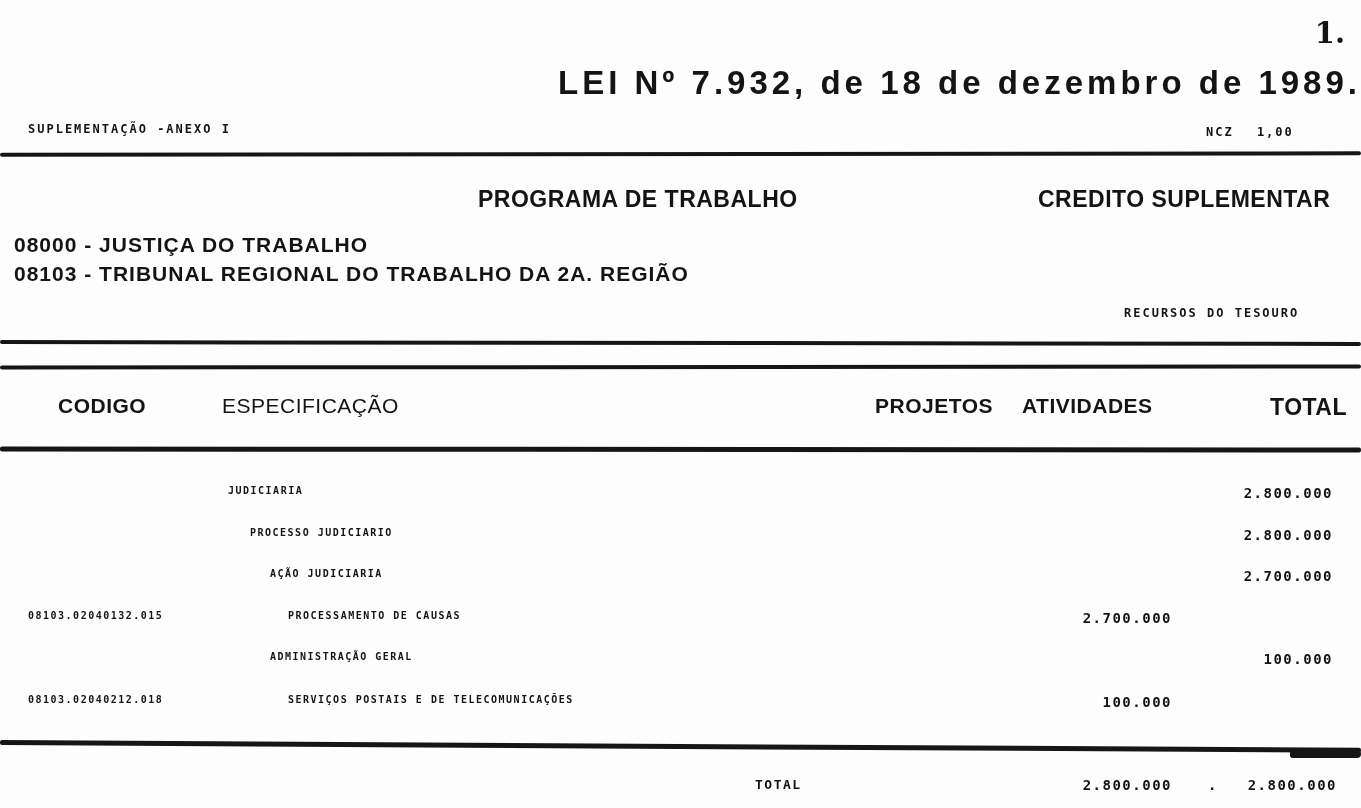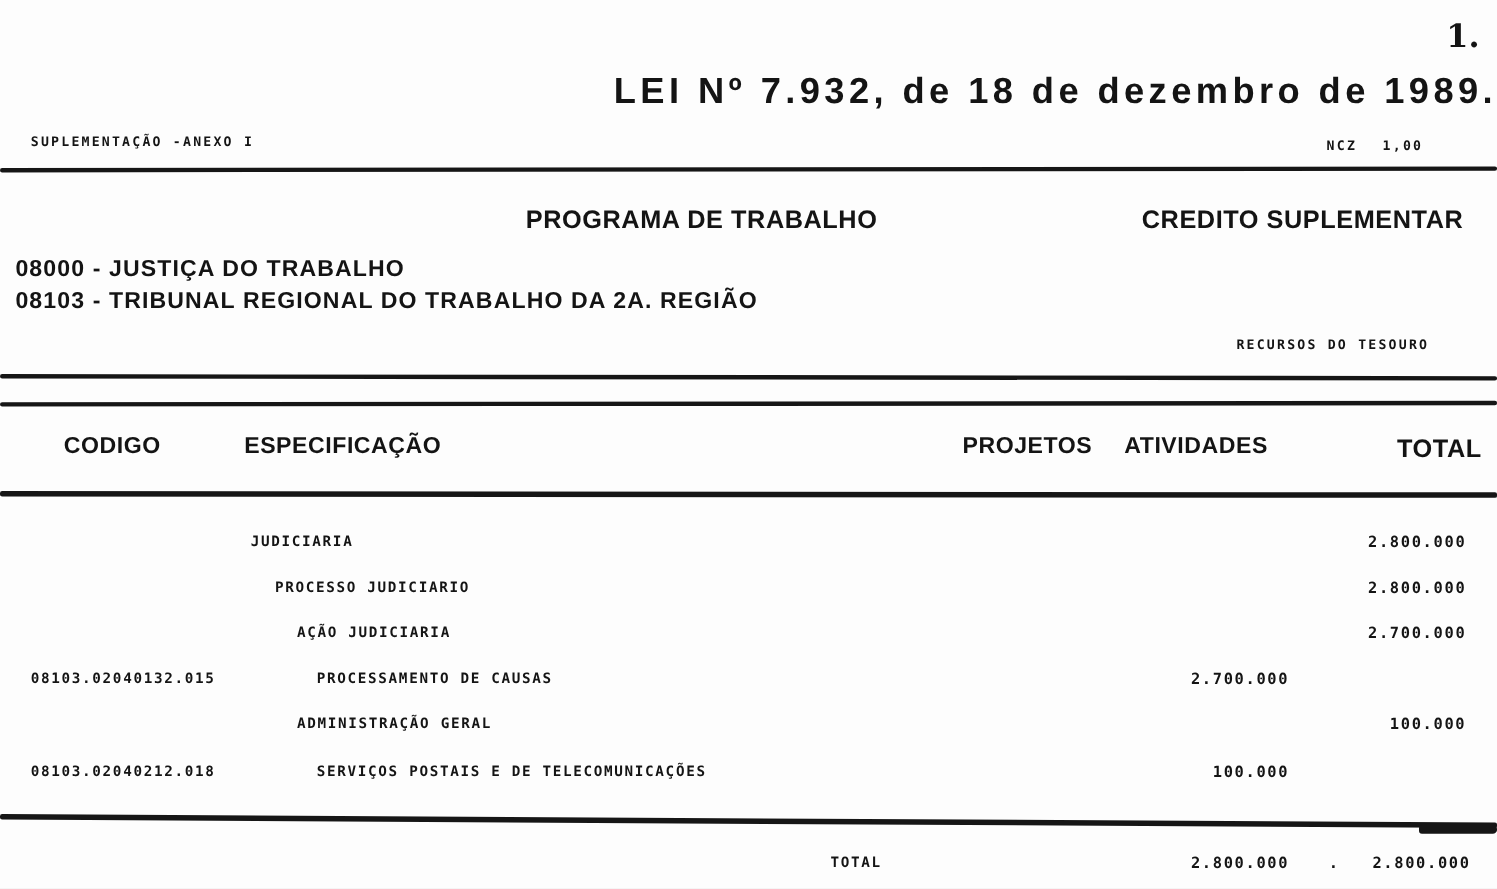--- a/index.html
+++ b/index.html
@@ -12,21 +12,21 @@
     color:#141414;
   }
   
   .mono-sm{
     font-family:"DejaVu Sans Mono", monospace;
     font-size:12px;font-weight:bold;letter-spacing:2px;
     white-space:nowrap;
   }
   .mono-row{
     font-family:"DejaVu Sans Mono", monospace;
-    font-size:13px;font-weight:bold;letter-spacing:1.5px;
+    font-size:10px;font-weight:bold;letter-spacing:1.5px;
     white-space:nowrap;
   }
   .sans-bold{
     font-family:"Liberation Sans","DejaVu Sans",sans-serif;
     font-weight:bold;white-space:nowrap;letter-spacing:0.5px;
   }
   .abs{position:absolute;}
   
   .page-number{
     top:16px;right:16px;
@@ -51,21 +51,21 @@
   .rule{left:0;width:1361px;background:#161616;border-radius:2px;}
   .rule-top{top:152px;height:4px;transform:rotate(-0.06deg);}
   .rule-d1{top:341px;height:4px;transform:rotate(0.08deg);}
   .rule-d2{top:365px;height:4px;transform:rotate(-0.05deg);}
   .rule-head{top:447px;height:5px;transform:rotate(0.05deg);}
   .rule-bottom{top:740px;height:5px;transform:rotate(0.33deg);transform-origin:left center;}
   .rule-bottom-blob{top:750px;left:1290px;width:71px;height:8px;background:#161616;border-radius:4px 6px 6px 4px;}
   
   .col-head{top:394px;font-size:21px;}
   .h-codigo{left:14px;font-weight:600;margin-left:44px;}
-  .h-espec{left:222px;font-weight:700;}
+  .h-espec{left:222px;font-weight:400;}
   .h-proj{left:875px;}
   .h-ativ{left:1022px;}
   .h-total{left:1270px;font-size:23px;}
   
   .t-row{position:absolute;left:0;width:1361px;height:20px;}
   .t-row .codigo{position:absolute;left:28px;text-align:right;}
   .t-row .espec{position:absolute;}
   .ind-1{left:228px;}
   .ind-2{left:250px;}
   .ind-3{left:270px;}

